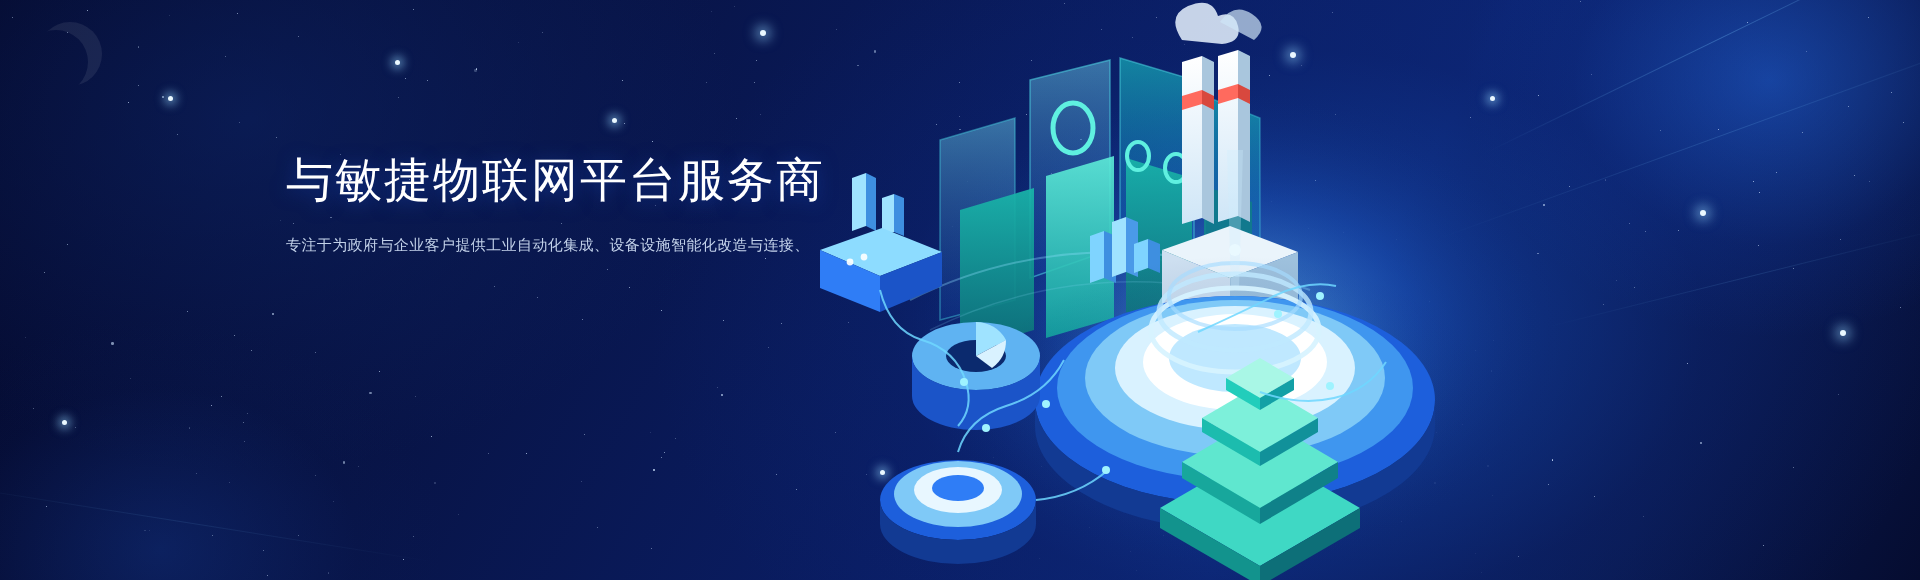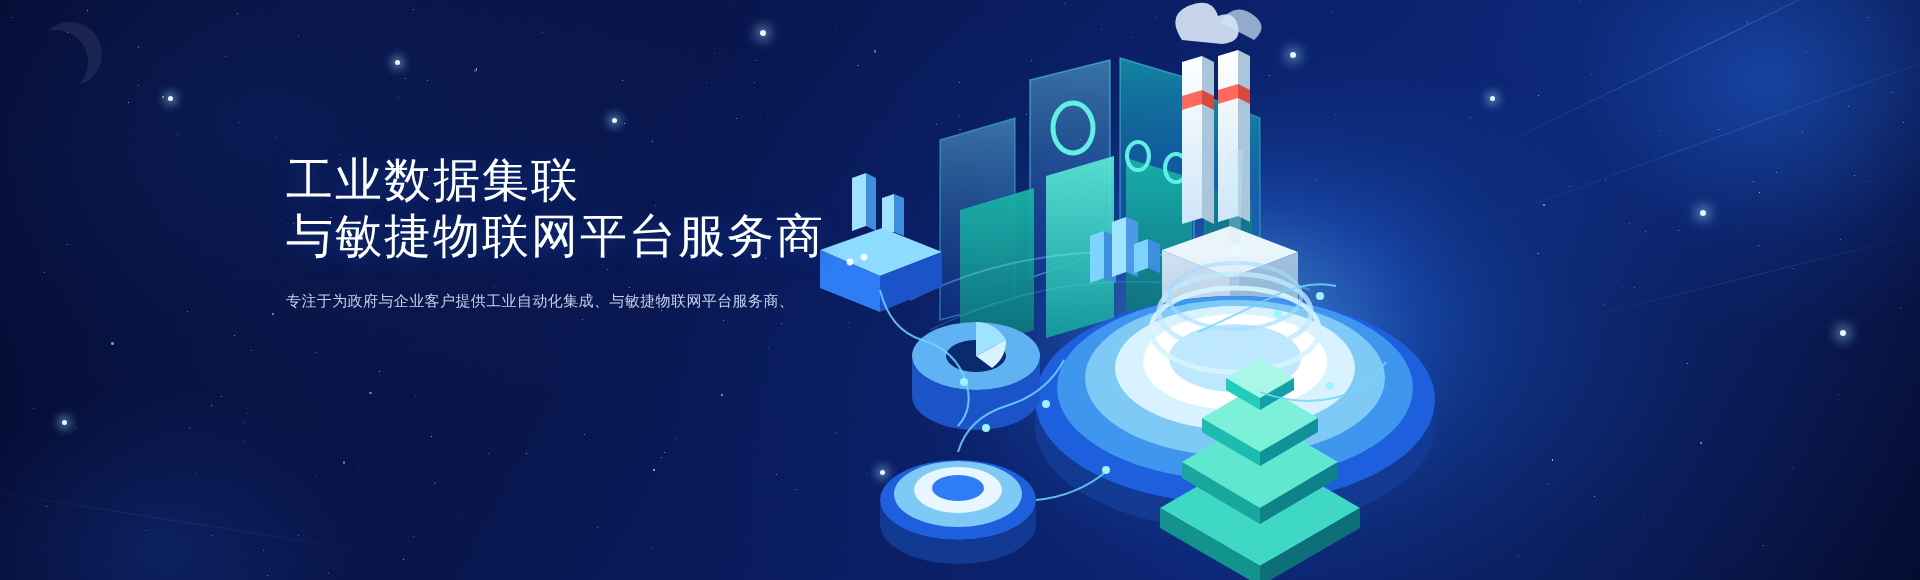--- a/index.html
+++ b/index.html
@@ -338,24 +338,23 @@
       <div class="glow-dot" style="width: 5px; height: 5px; left: 612px; top: 118px; background: rgb(234, 248, 255); box-shadow: rgba(150, 215, 255, 0.55) 0px 0px 10px 4px;"></div>
       <div class="glow-dot" style="width: 6px; height: 6px; left: 1700px; top: 210px; background: rgb(234, 248, 255); box-shadow: rgba(150, 215, 255, 0.55) 0px 0px 12px 4.8px;"></div>
       <div class="glow-dot" style="width: 5px; height: 5px; left: 1490px; top: 96px; background: rgb(234, 248, 255); box-shadow: rgba(150, 215, 255, 0.55) 0px 0px 10px 4px;"></div>
       <div class="glow-dot" style="width: 5px; height: 5px; left: 880px; top: 470px; background: rgb(234, 248, 255); box-shadow: rgba(150, 215, 255, 0.55) 0px 0px 10px 4px;"></div>
       <div class="glow-dot" style="width: 5px; height: 5px; left: 62px; top: 420px; background: rgb(234, 248, 255); box-shadow: rgba(150, 215, 255, 0.55) 0px 0px 10px 4px;"></div>
       <div class="glow-dot" style="width: 5px; height: 5px; left: 395px; top: 60px; background: rgb(234, 248, 255); box-shadow: rgba(150, 215, 255, 0.55) 0px 0px 10px 4px;"></div>
       <div class="glow-dot" style="width: 6px; height: 6px; left: 1840px; top: 330px; background: rgb(234, 248, 255); box-shadow: rgba(150, 215, 255, 0.55) 0px 0px 12px 4.8px;"></div>
     </div>
 
   <div id="text-block">
-    <div class="headline">工业数据集联</div>
     <div class="headline">与敏捷物联网平台服务商</div>
     <div id="subtitle">
-      <div class="sub-line">专注于为政府与企业客户提供工业自动化集成、与敏捷物联网平台服务商、</div>
+      <div class="sub-line">专注于为政府与企业客户提供工业自动化集成、设备设施智能化改造与连接、</div>
     </div>
   </div>
 
   <div id="illustration">
     <svg viewBox="0 0 1130 580" xmlns="http://www.w3.org/2000/svg">
       <defs>
         <linearGradient id="gCyl" x1="0" y1="0" x2="0" y2="1">
           <stop offset="0%" stop-color="#dff3ff"></stop>
           <stop offset="45%" stop-color="#6cc7f5"></stop>
           <stop offset="100%" stop-color="#1c63e0"></stop>

